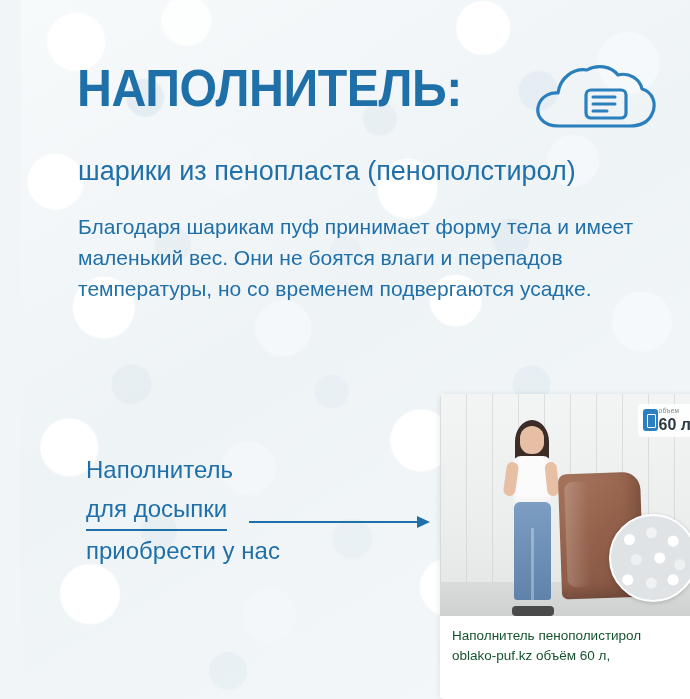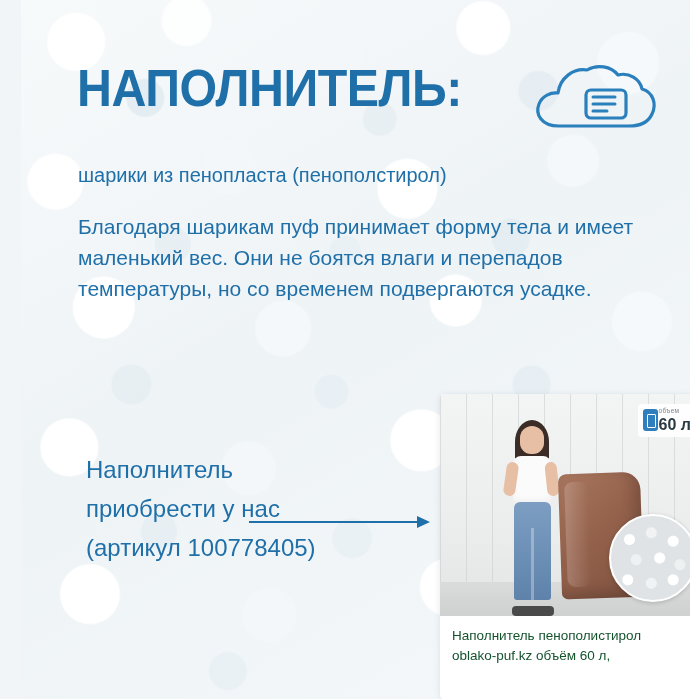--- a/index.html
+++ b/index.html
@@ -91,22 +91,22 @@
     position: absolute;
     right: 52px;
     top: 54px;
     width: 130px;
     height: 90px;
   }
 
   .subtitle {
     position: absolute;
     left: 57px;
-    top: 164px;
-    font-size: 20px;
+    top: 156px;
+    font-size: 27px;
     color: #1f6fa8;
     white-space: nowrap;
   }
 
   .body-text {
     position: absolute;
     left: 57px;
     top: 212px;
     width: 580px;
     font-size: 21px;
@@ -384,22 +384,22 @@
         <path d="M64 43 h22 M64 50 h22 M64 57 h14" stroke="#2a7fbd" stroke-width="3" stroke-linecap="round"></path>
       </svg>
     </div>
 
     <div class="subtitle">шарики из пенопласта (пенополстирол)</div>
 
     <div class="body-text">Благодаря шарикам пуф принимает форму тела и имеет маленький вес. Они не боятся влаги и перепадов температуры, но со временем подвергаются усадке.</div>
 
     <div class="bottom-text">
       <span class="line">Наполнитель</span>
+      <span class="line"><span class="underlined">для досыпки</span></span>
       <span class="line">приобрести у нас</span>
-      <span class="line">(артикул 100778405)</span>
     </div>
 
     <div class="arrow">
       <svg viewBox="0 0 182 14" width="182" height="14" aria-hidden="true">
         <path d="M0 7 H170" stroke="#1f6fa8" stroke-width="2"></path>
         <path d="M168 1 L181 7 L168 13 Z" fill="#1f6fa8"></path>
       </svg>
     </div>
 
     <div class="product-card">

